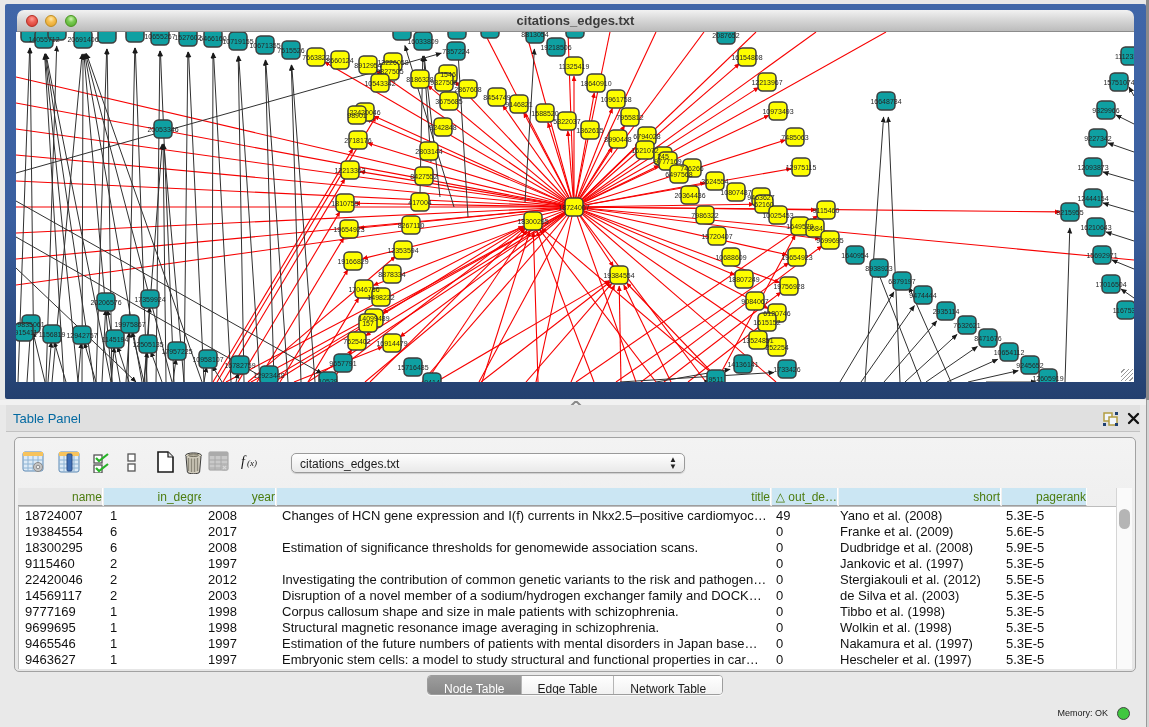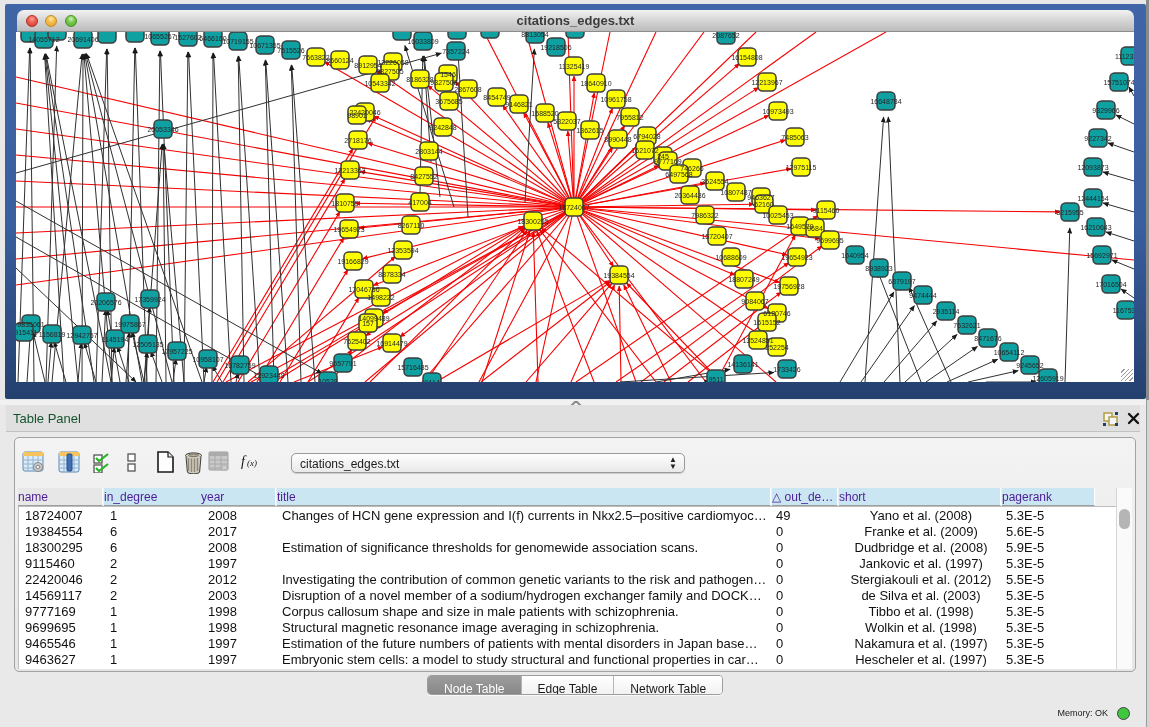--- a/index.html
+++ b/index.html
@@ -20,38 +20,38 @@
 #grip{position:absolute;right:1px;bottom:1px;width:12px;height:12px;
  background:repeating-linear-gradient(135deg,#fff 0 2px,#9a9a9a 2px 3px)}
 
 #rstrip{position:absolute;left:1146px;top:0;width:3px;height:400px;background:#8a8a8a}
 #rstrip2{position:absolute;left:1140px;top:400px;width:7px;height:327px;background:#9a9a9a}
 #rstrip3{position:absolute;left:1147px;top:400px;width:2px;height:327px;background:#d4d4d4}
 
 #ppanel{position:absolute;left:0;top:400px;width:1146px;height:327px;background:#e9e9e9}
 #phead{position:absolute;left:6px;top:5px;width:1134px;height:27px;background:#e0e0e0;
  border-bottom:1px solid #c2c2c2}
-#phead .t{position:absolute;left:7px;top:6px;font-size:13px;color:#14532d}
+#phead .t{position:absolute;left:7px;top:6px;font-size:13px;color:#0369a1}
 #phead svg{position:absolute;top:6px}
 #pbox{position:absolute;left:14px;top:37px;width:1122px;height:235px;
  background:linear-gradient(#f3f3f3,#e6e6e6);border:1px solid #a2a2a2;border-radius:5px}
 .ticon{position:absolute;top:13px}
 #combo{position:absolute;left:276px;top:15px;width:394px;height:20px;border:1px solid #9a9a9a;
  border-radius:5px;background:linear-gradient(#fefefe,#e9e9e9);box-shadow:0 1px 1px rgba(0,0,0,.15)}
 #combo .ct{position:absolute;left:8px;top:3px;font-size:12px;color:#1c1c1c}
 #combo .cud{position:absolute;right:7px;top:3px;font-size:8px;color:#222;line-height:6.5px}
 
 #tbl{position:absolute;left:3px;top:68px;width:1102px;height:163px;background:#fff;overflow:hidden;
  border-left:1px solid #bdbdbd;border-top:1px solid #bdbdbd}
 .th{position:absolute;top:50px;height:18px;background:#cbe6f3;border-right:1px solid #fff;
- font-size:12px;color:#4c1d95;text-align:left;line-height:18px;border-bottom:1px solid #9e9e9e}
+ font-size:12px;color:#4d7c0f;text-align:right;line-height:18px;border-bottom:1px solid #9e9e9e}
 .tr{position:absolute;left:0;width:1102px;height:16px;font-size:13px;color:#111;white-space:nowrap}
 .tr div{position:absolute;top:1px;overflow:hidden;height:15px}
 .c0{left:6px}.c1{left:91px}.c2{left:189px}.c3{left:263px;width:488px}.c4{left:757px}
-.c5{left:821px;width:162px;text-align:center}.c6{left:987px}
+.c5{left:821px;width:162px;}.c6{left:987px}
 #vsb{position:absolute;right:3px;top:50px;width:16px;height:181px;background:#fafafa;
  border-left:1px solid #d5d5d5}
 #vthumb{position:absolute;left:2px;top:21px;width:11px;height:20px;background:#b5b5b5;border-radius:6px}
 
 #tabs{position:absolute;left:0;top:673px;width:1146px;height:26px;background:#e9e9e9}
 #tabgrp{position:absolute;left:427px;top:2px;height:20px;border:1px solid #9d9d9d;border-radius:4px;
  overflow:hidden;background:#fff;box-shadow:0 1px 0 rgba(255,255,255,.7)}
 .tab{float:left;height:20px;line-height:19px;font-size:12px;color:#1a1a1a;padding:4px 16px;background:linear-gradient(#fff,#f0f0f0)}
 .tab.sel{background:linear-gradient(#9d9d9d,#858585);color:#fff}
 .tab+.tab{border-left:1px solid #b5b5b5}
@@ -614,21 +614,21 @@
     <div id="combo">
           <div class="ct">citations_edges.txt</div>
           <div class="cud">▲<br>▼</div>
         </div>
     <div class="th" style="left:3px;width:85px;background:#e7e7e7">name</div>
     <div class="th" style="left:89px;width:108px">in_degree</div>
     <div class="th" style="left:186px;width:75px">year</div>
     <div class="th" style="left:262px;width:494px">title</div>
     <div class="th" style="left:757px;width:66px">△ out_de…</div>
     <div class="th" style="left:824px;width:162px">short</div>
-    <div class="th" style="left:987px;width:93px">pagerank</div>
+    <div class="th" style="left:987px;width:85px">pagerank</div>
     <div id="tbl">
           <div class="tr" style="top:0px">
             <div class="c0">18724007</div>
             <div class="c1">1</div>
             <div class="c2">2008</div>
             <div class="c3">Changes of HCN gene expression and I(f) currents in Nkx2.5–positive cardiomyoc…</div>
             <div class="c4">49</div>
             <div class="c5">Yano et al. (2008)</div>
             <div class="c6">5.3E-5</div>
           </div>

